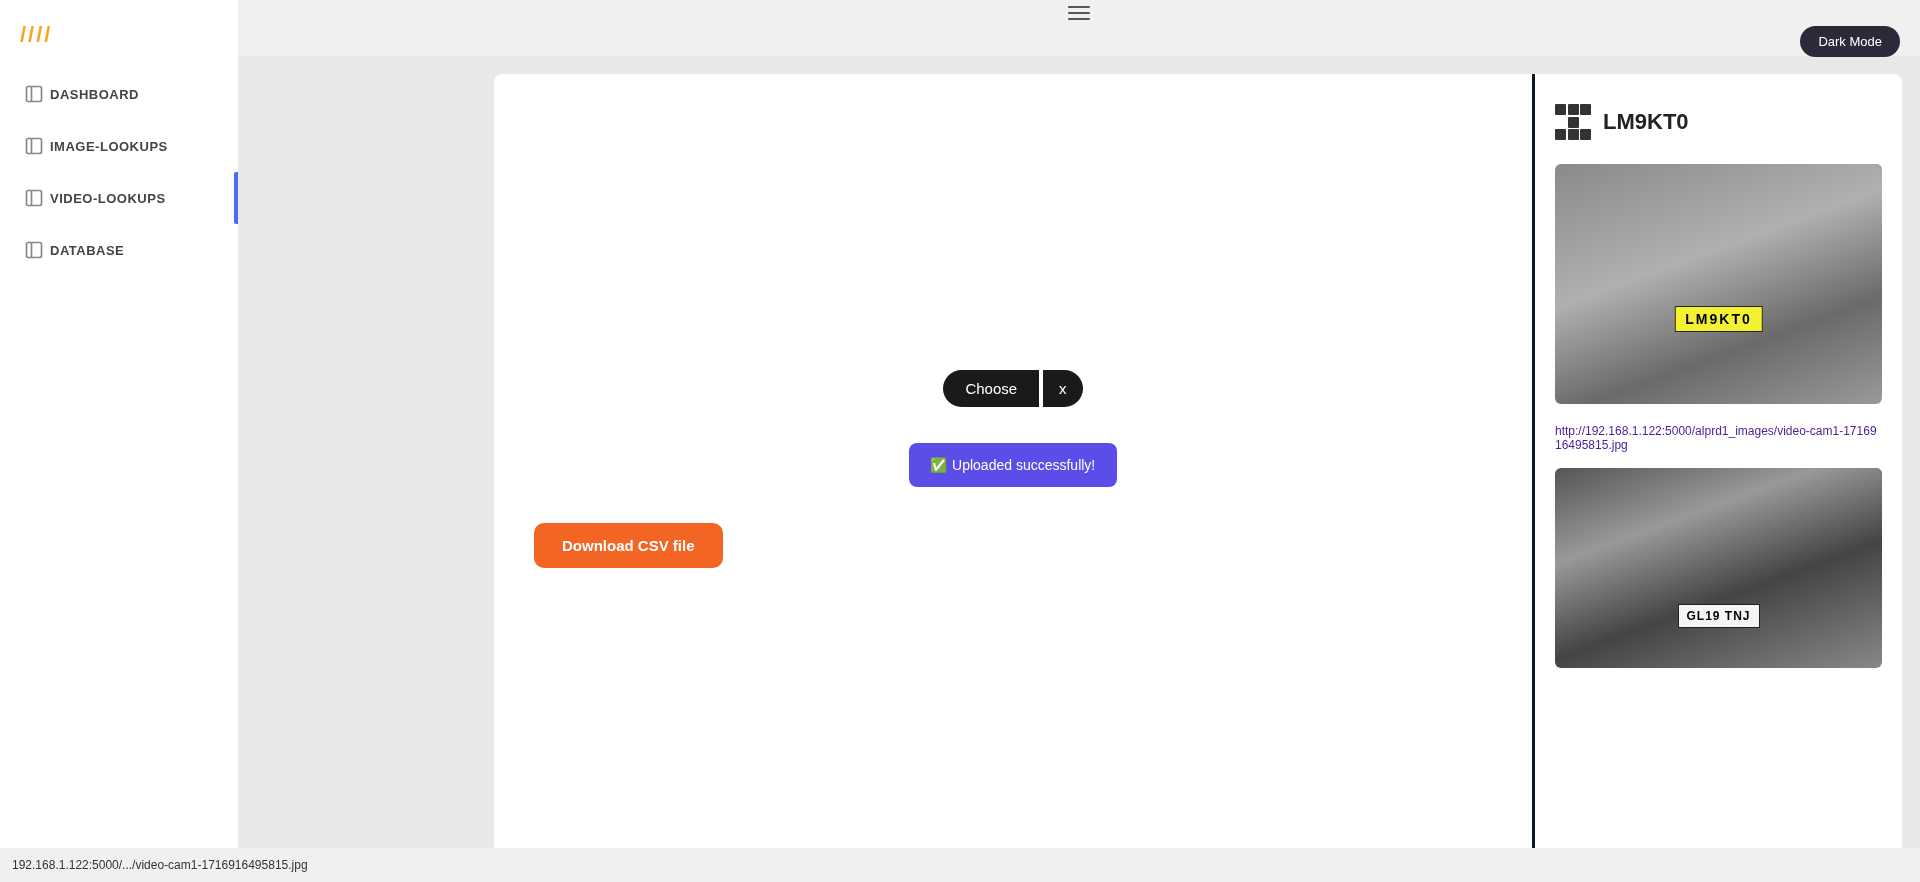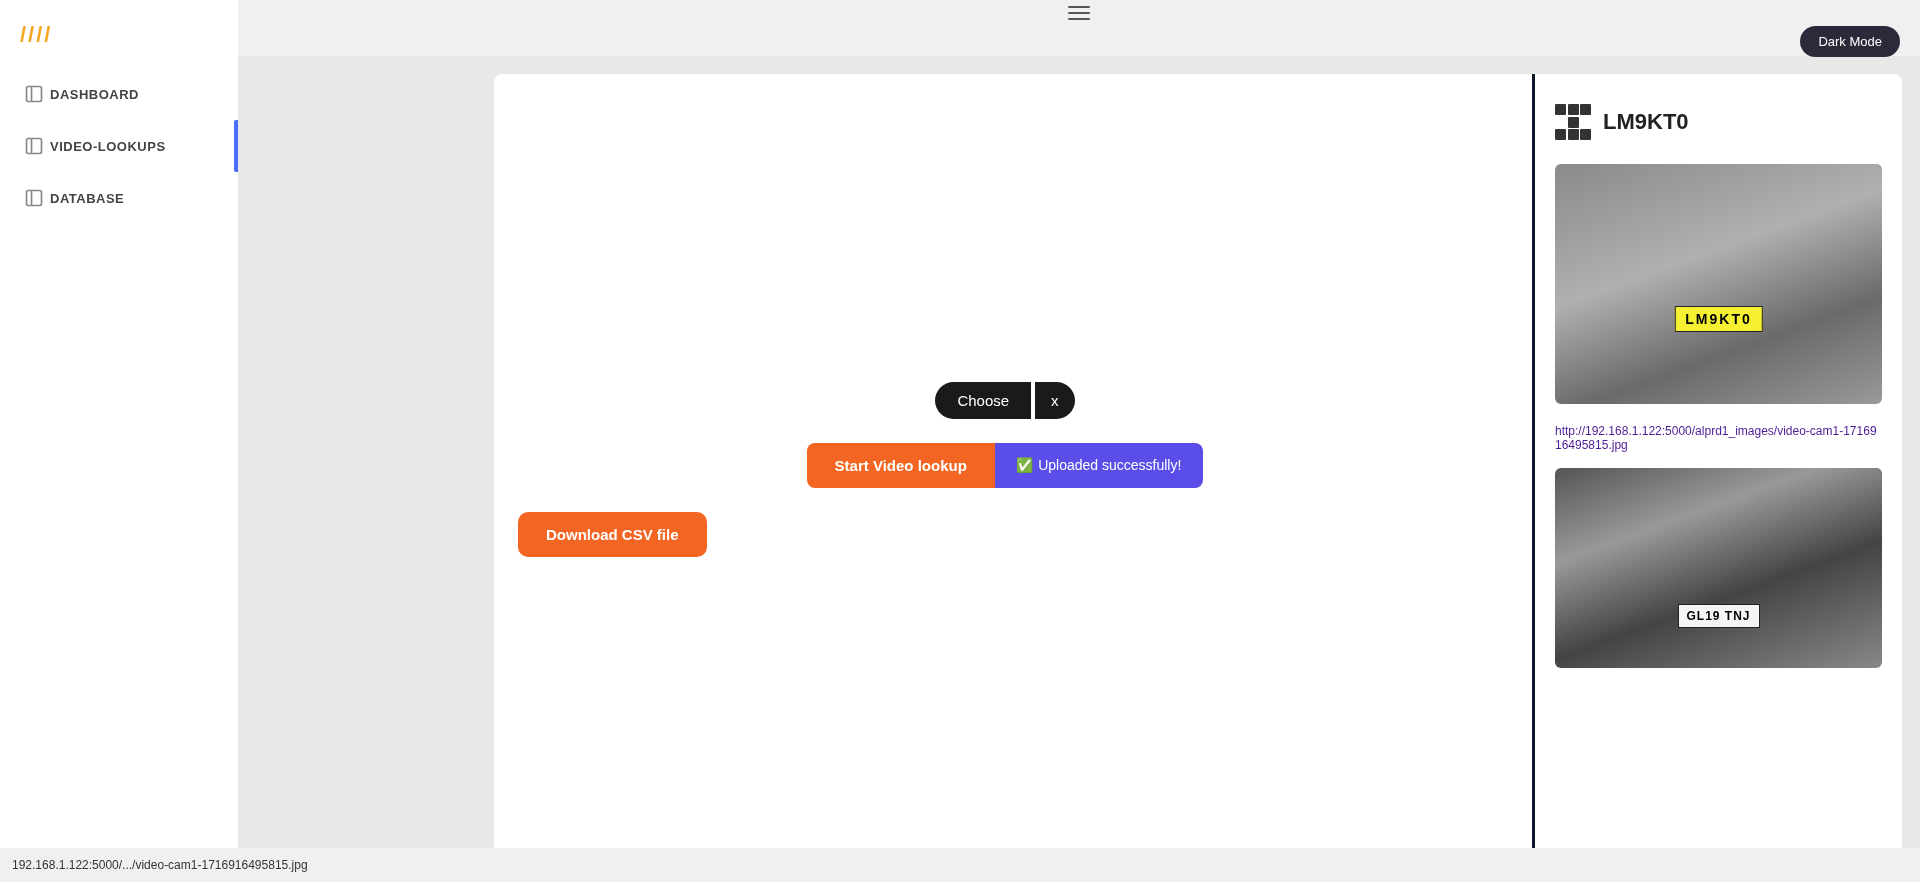--- a/index.html
+++ b/index.html
@@ -118,26 +118,26 @@
       flex: 1;
       display: flex;
       flex-direction: row;
       min-height: 750px;
       overflow: auto;
     }
 
     
     .left-panel {
       flex: 1;
-      padding: 40px 40px 40px 24px;
+      padding: 40px 40px 40px 40px;
       display: flex;
       flex-direction: column;
       align-items: center;
       justify-content: center;
-      gap: 24px;
+      gap: 36px;
     }
 
     
     .file-input-row {
       display: flex;
       align-items: center;
       gap: 4px;
     }
     .choose-btn {
       background: #1a1a1a;
@@ -334,20 +334,27 @@
 
 <div class="sidebar">
   <div class="sidebar-logo">////</div>
   <nav class="sidebar-nav">
     <a class="sidebar-item">
       <svg class="book-icon" viewBox="0 0 24 24" fill="none" stroke="#888" stroke-width="2">
         <rect x="3" y="3" width="18" height="18" rx="2"></rect>
           <line x1="9" y1="3" x2="9" y2="21"></line>
       </svg>
       <span>DASHBOARD</span>
+    </a>
+    <a class="sidebar-item">
+      <svg class="book-icon" viewBox="0 0 24 24" fill="none" stroke="#888" stroke-width="2">
+        <rect x="3" y="3" width="18" height="18" rx="2"></rect>
+          <line x1="9" y1="3" x2="9" y2="21"></line>
+      </svg>
+      <span>IMAGE-LOOKUPS</span>
     </a>
     <a class="sidebar-item active">
       <svg class="book-icon" viewBox="0 0 24 24" fill="none" stroke="#888" stroke-width="2">
         <rect x="3" y="3" width="18" height="18" rx="2"></rect>
           <line x1="9" y1="3" x2="9" y2="21"></line>
       </svg>
       <span>VIDEO-LOOKUPS</span>
     </a>
     <a class="sidebar-item">
       <svg class="book-icon" viewBox="0 0 24 24" fill="none" stroke="#888" stroke-width="2">
@@ -372,21 +379,20 @@
   <div class="content-card">
 
     <div class="left-panel">
 
       <div class="file-input-row">
         <button class="choose-btn">Choose</button>
         <button class="clear-btn">x</button>
       </div>
 
       <div class="start-lookup-row">
-        <button class="start-lookup-btn">Start Video lookup</button>
         <div class="upload-success-badge">✅ Uploaded successfully!</div>
       </div>
 
       <button class="download-csv-btn">Download CSV file</button>
 
     </div>
 
     <div class="right-panel">
 
       <div class="plate-result-header">

